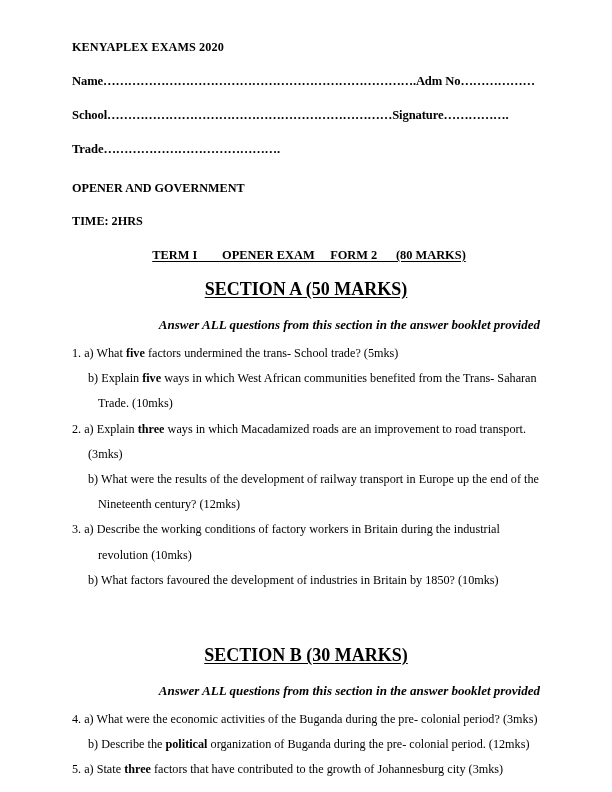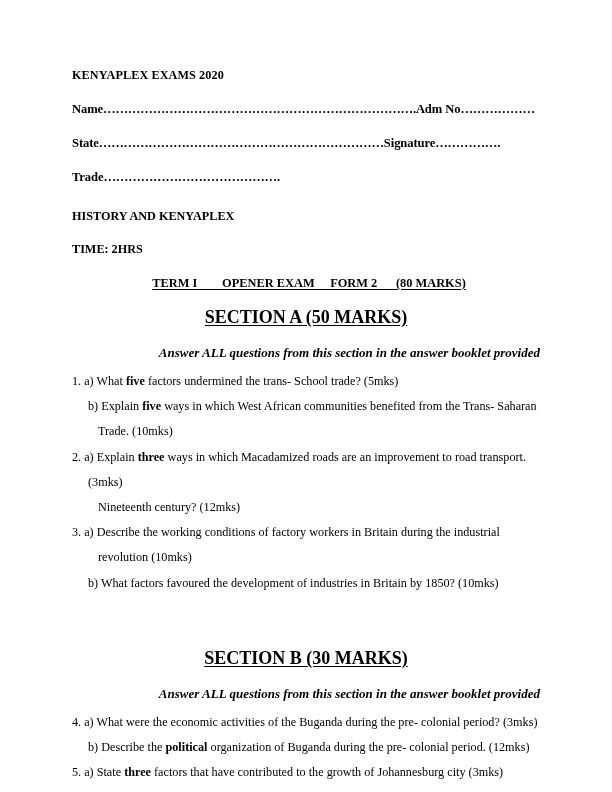--- a/index.html
+++ b/index.html
@@ -12,21 +12,21 @@
     height: 792px;
     font-family: "Liberation Serif", "DejaVu Serif", serif;
     color: #000000;
     overflow: hidden;
   }
   .page {
     position: relative;
     width: 612px;
     height: 576px;
     box-sizing: border-box;
-    padding: 68px 72px 0 72px;
+    padding: 40px 72px 0 72px;
   }
 
   
   .hdr-title {
     font-weight: bold;
     font-size: 12.2px;
     margin: 0 0 19px 0;
     letter-spacing: 0.1px;
   }
   .field-line {
@@ -104,41 +104,42 @@
 </style>
 </head>
 <body>
 
 <div class="page">
 
   <div class="hdr-title">KENYAPLEX EXAMS 2020</div>
 
   <div id="fields-block">
       <div class="field-line"><span>Name</span><span class="dots">………………………………………………………………….</span><span>Adm No</span><span class="dots">………………</span></div>
-      <div class="field-line"><span>State</span><span class="dots">……………………………………………………………</span><span>Signature</span><span class="dots">…………….</span></div>
+      <div class="field-line"><span>School</span><span class="dots">……………………………………………………………</span><span>Signature</span><span class="dots">…………….</span></div>
       <div class="field-line"><span>Trade</span><span class="dots">…………………………………….</span></div>
     </div>
 
-  <div class="subject">HISTORY AND KENYAPLEX</div>
+  <div class="subject">OPENER AND GOVERNMENT</div>
   <div class="time">TIME: 2HRS</div>
 
   <div class="banner"><span class="u">TERM I        OPENER EXAM     FORM 2      (80 MARKS)</span></div>
 
   <div id="sections-block">
       <div class="section-head"><span>SECTION A (50 MARKS)</span></div>
       <div class="instruction">Answer ALL questions from this section in the answer booklet provided</div>
       <div class="questions">
         <div class="q">
           <div class="q-line lvl0"><span>1. a) What </span><b class="inline">five</b><span> factors undermined the trans- School trade? (5mks)</span></div>
           <div class="q-line lvl1"><span>b) Explain </span><b class="inline">five</b><span> ways in which West African communities benefited from the Trans- Saharan</span></div>
           <div class="q-line lvl2"><span>Trade. (10mks)</span></div>
         </div>
         <div class="q">
           <div class="q-line lvl0"><span>2. a) Explain </span><b class="inline">three</b><span> ways in which Macadamized roads are an improvement to road transport.</span></div>
           <div class="q-line lvl1"><span>(3mks)</span></div>
+          <div class="q-line lvl1"><span>b) What were the results of the development of railway transport in Europe up the end of the</span></div>
           <div class="q-line lvl2"><span>Nineteenth century? (12mks)</span></div>
         </div>
         <div class="q">
           <div class="q-line lvl0"><span>3. a) Describe the working conditions of factory workers in Britain during the industrial</span></div>
           <div class="q-line lvl2"><span>revolution (10mks)</span></div>
           <div class="q-line lvl1"><span>b) What factors favoured the development of industries in Britain by 1850? (10mks)</span></div>
         </div>
       </div>
       <div class="gap-block"></div>
       <div class="section-head"><span>SECTION B (30 MARKS)</span></div>

